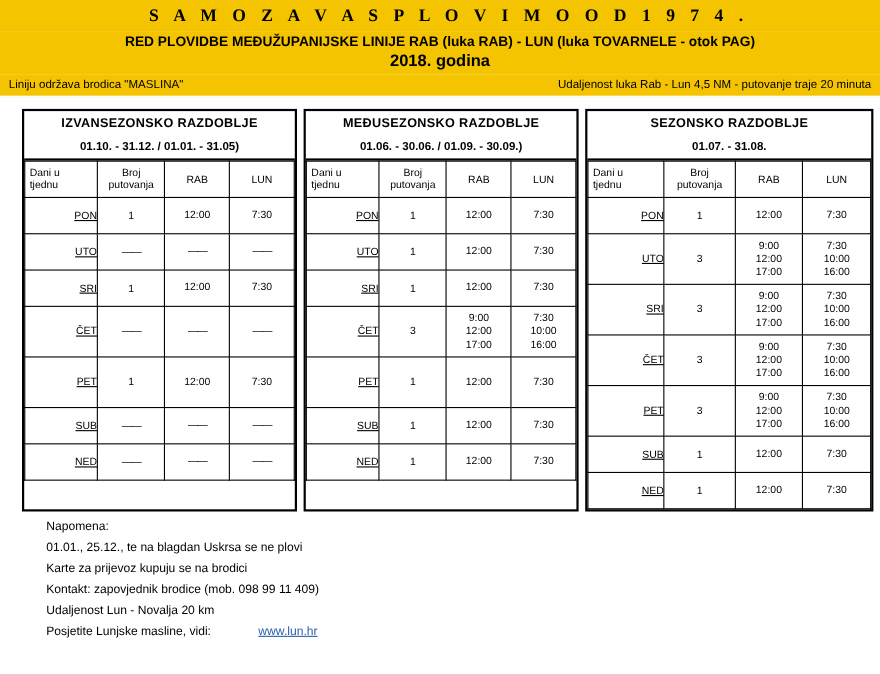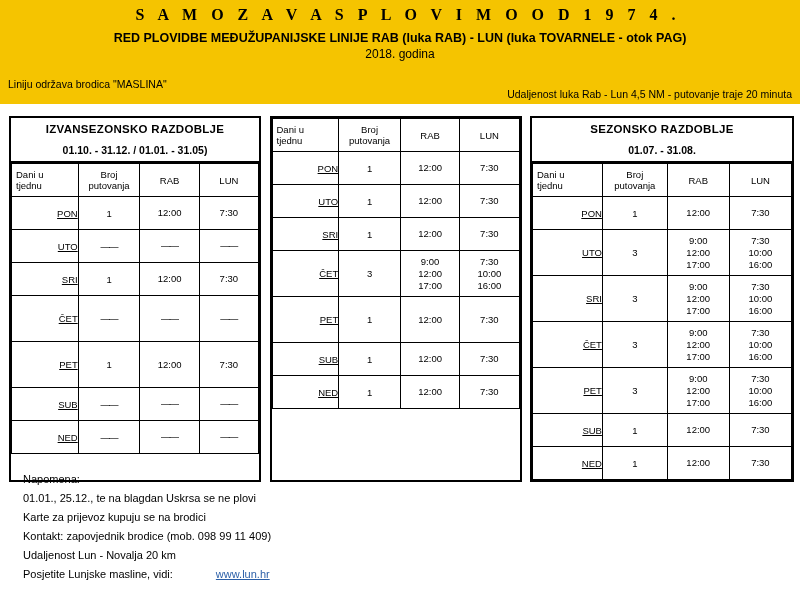--- a/index.html
+++ b/index.html
@@ -39,41 +39,41 @@
     background: #f5c400;
     text-align: center;
     padding: 2px 0 4px 0;
   }
   .line1 {
     font-size: 12.5px;
     font-weight: bold;
     color: #000;
   }
   .line2 {
-    font-size: 12px;
-    font-weight: normal;
+    font-size: 15px;
+    font-weight: bold;
     color: #000;
     margin-top: 2px;
   }
   .inforow {
     background: #f5c400;
     display: flex;
     justify-content: space-between;
     align-items: center;
     padding: 3px 8px 4px 8px;
     font-size: 10.5px;
     border-bottom: 2px solid #fff;
   }
   .inforow .left { text-align: left; }
-  .inforow .right { text-align: center; margin-top: 20px; }
+  .inforow .right { text-align: center; }
 
   
   .tables {
     display: flex;
-    padding: 10px 6px 0 9px;
+    padding: 10px 6px 0 20px;
     gap: 6px;
     justify-content: space-between;
   }
   .panel {
     border: 2px solid #000;
     background: #fff;
     box-sizing: border-box;
   }
   .panel.p1 { width: 252px; }
   .panel.p2 { width: 252px; }
@@ -130,21 +130,21 @@
 
   
   col.c-day { width: 27%; }
   col.c-num { width: 25%; }
   col.c-rab { width: 24%; }
   col.c-lun { width: 24%; }
 
   
   .notes {
     position: absolute;
-    left: 23px;
+    left: 42px;
     top: 470px;
     font-size: 11px;
     line-height: 19px;
   }
   .notes .nline { white-space: nowrap; }
   .notes a, .notes .link {
     color: #2b5fa8;
     text-decoration: underline;
     margin-left: 40px;
   }
@@ -265,20 +265,24 @@
               </td>
               <td class="times dash">
                 <span>——</span>
               </td>
             </tr>
         </tbody>
       </table>
     </div>
 
     <div class="panel p2">
+      <div class="panel-head">
+        <div class="t1">MEĐUSEZONSKO RAZDOBLJE</div>
+        <div class="t2">01.06. - 30.06. / 01.09. - 30.09.)</div>
+      </div>
       <table class="sched">
         <colgroup>
             <col class="c-day">
             <col class="c-num">
             <col class="c-rab">
             <col class="c-lun">
           </colgroup>
         <thead>
           <tr>
             <th class="left-h">

